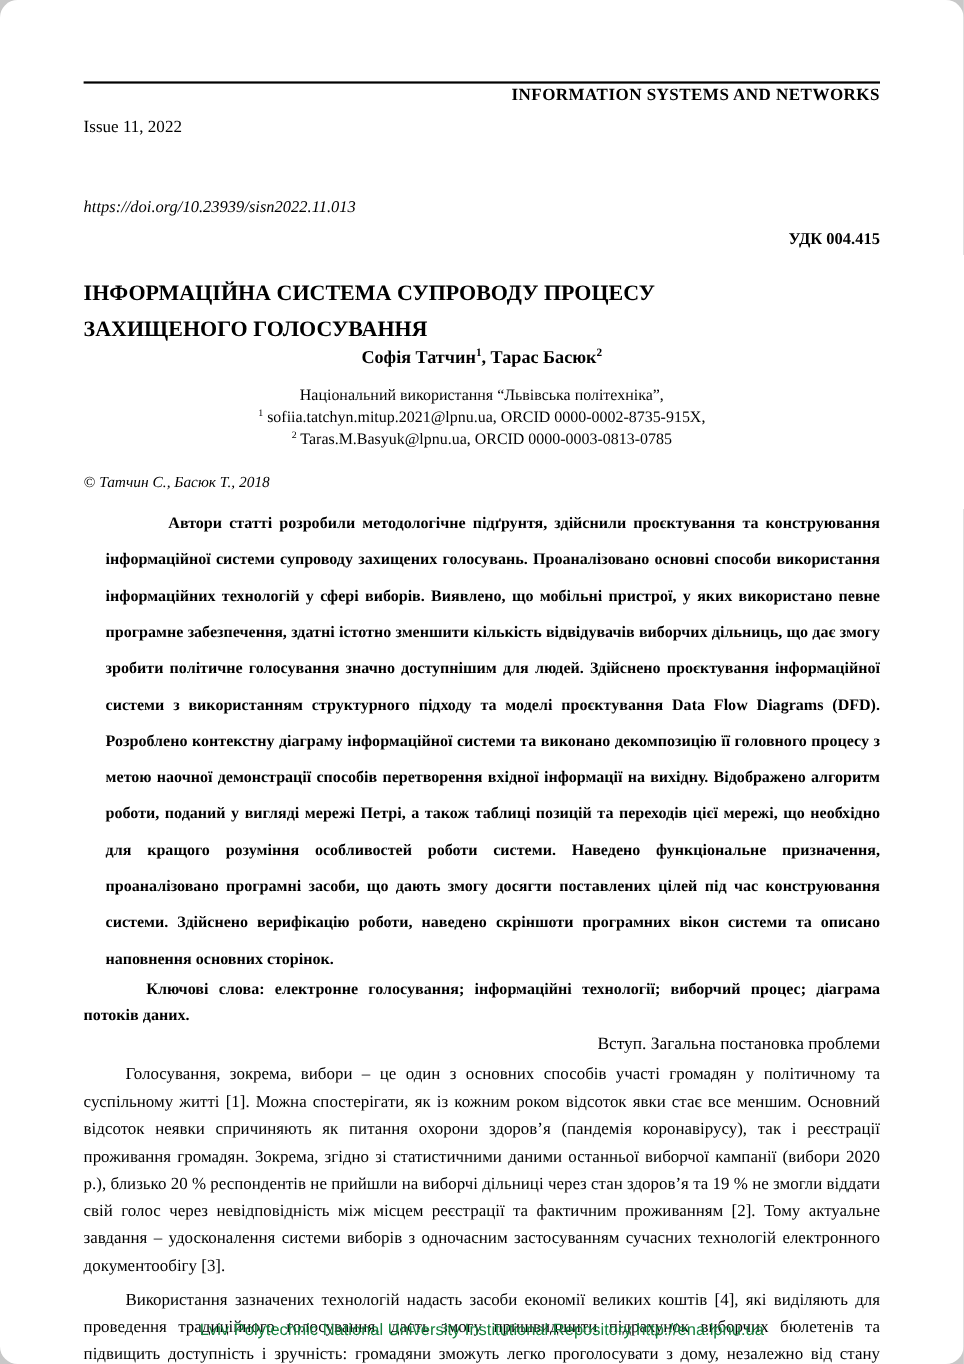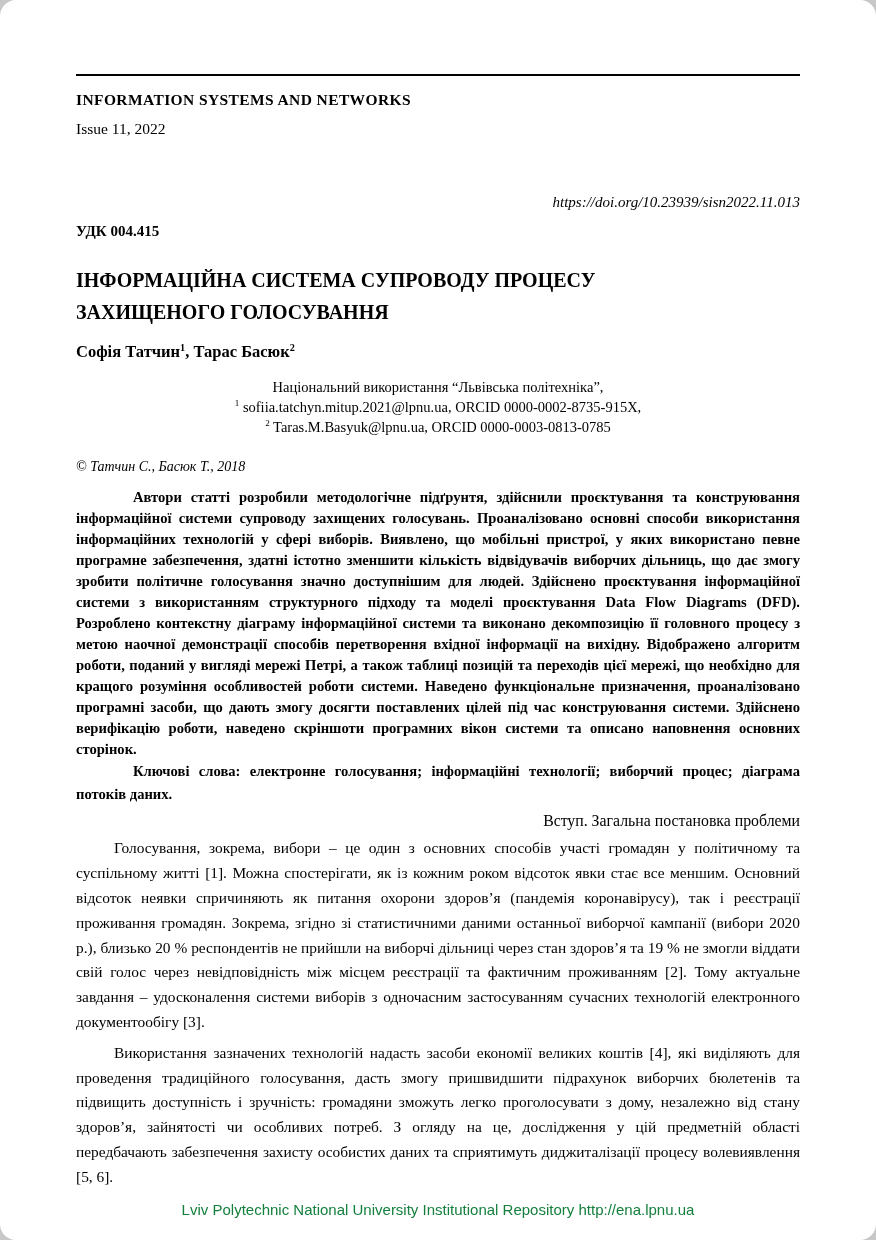--- a/index.html
+++ b/index.html
@@ -17,79 +17,78 @@
     border-radius: 16px;
     padding: 0 76px;
     color: #000;
     overflow: hidden;
   }
   .header-rule {
     border-top: 2.5px solid #000;
     margin-top: 74px;
   }
   .journal-title {
-    text-align: left;
+    text-align: right;
     font-weight: bold;
     font-size: 15.5px;
     letter-spacing: 0.4px;
-    margin-top: 15px;
+    margin-top: 2px;
   }
   .issue-label {
     font-weight: normal;
     font-size: 15.5px;
     margin-top: 11px;
   }
   .doi-line {
-    text-align: right;
     font-style: italic;
     font-size: 15px;
     margin-top: 56px;
   }
   .udk-line {
-    text-align: left;
+    text-align: right;
     font-weight: bold;
     font-size: 15px;
     margin-top: 12px;
   }
   .article-title {
     text-align: left;
     font-weight: bold;
     font-size: 20px;
     line-height: 32px;
     margin-top: 24px;
   }
   .authors-line {
-    text-align: left;
+    text-align: center;
     font-weight: bold;
     font-size: 16.5px;
-    margin-top: 14px;
   }
   .authors-line sup, .affiliation sup {
     font-size: 0.62em;
     vertical-align: super;
     line-height: 0;
   }
   .affiliation {
     text-align: center;
     font-size: 14.5px;
     line-height: 20px;
     margin-top: 15px;
   }
   .copyright-line {
     font-style: italic;
     font-size: 14px;
     margin-top: 22px;
   }
   .abstract-par {
     font-weight: bold;
     font-size: 14.6px;
-    line-height: 21px;
+    line-height: 33px;
     text-align: justify;
     text-indent: 57px;
     margin-top: 12px;
+    margin-left: 20px;
   }
   .keywords-par {
     font-weight: bold;
     font-size: 14.6px;
     line-height: 23.2px;
     text-align: justify;
     text-indent: 57px;
   }
   .section-heading {
     text-align: right;

